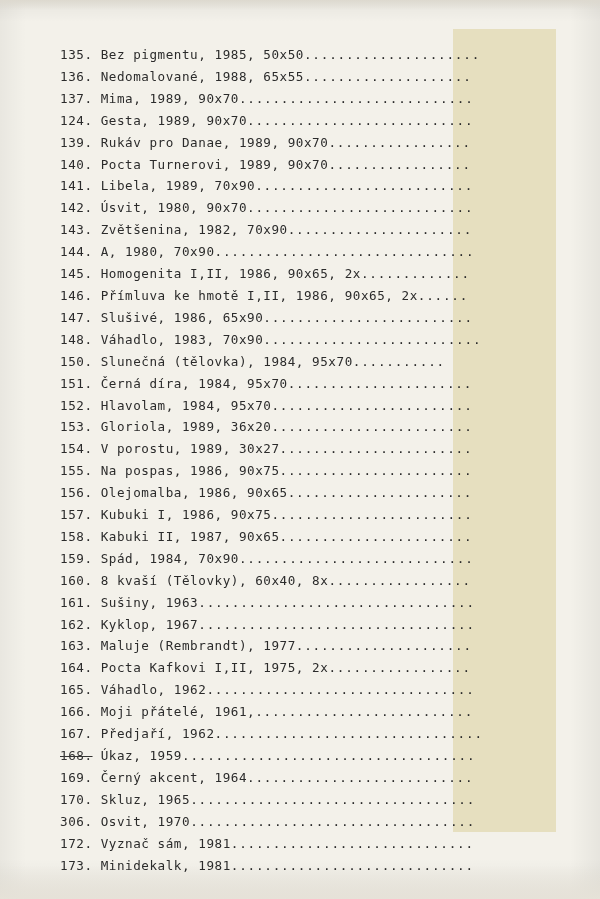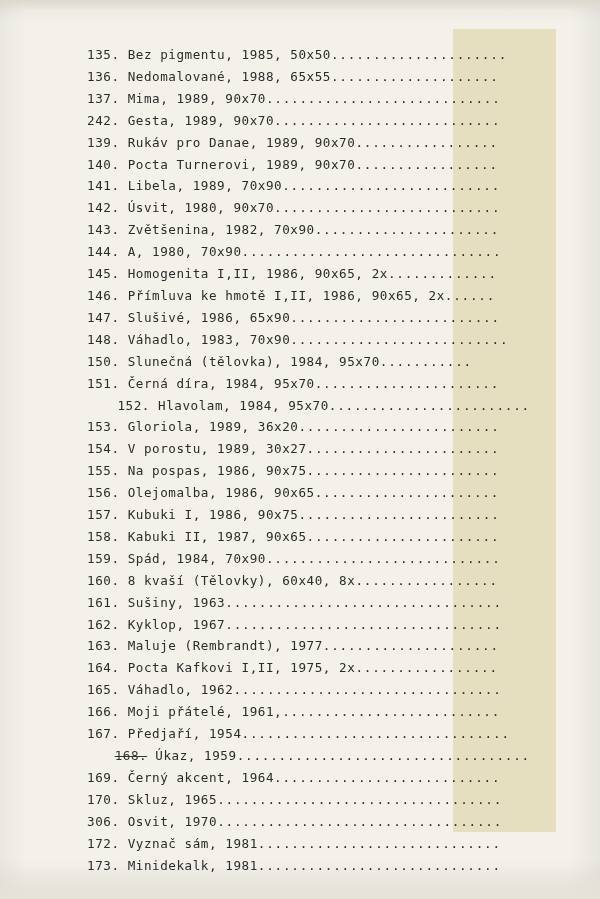--- a/index.html
+++ b/index.html
@@ -54,56 +54,54 @@
     top: 44px;
     width: 470px;
   }
   .entry {
     font-size: 12.6px;
     line-height: 21.9px;
     color: #2b2b2b;
     letter-spacing: 0.55px;
     white-space: pre;
     position: relative;
-    margin-left: 27px;
   }
   .entry .num {
     display: inline;
   }
   .entry .txt {
     display: inline;
   }
   .entry .dots {
     display: inline;
     letter-spacing: 0.8px;
   }
   
   .overtype {
     position: relative;
-    text-align: right;
   }
   .overtype .strike {
     text-decoration: line-through;
     text-decoration-thickness: 1px;
     opacity: 0.95;
   }
 </style>
 </head>
 <body>
 
 <div id="page">
   <div id="top-edge"></div>
   <div id="bottom-edge"></div>
   <div id="highlight-band"></div>
 
   <div id="list">
     <div class="entry"><span class="num">135.</span> <span class="txt">Bez pigmentu, 1985, 50x50</span><span class="dots">.....................</span></div>
     <div class="entry"><span class="num">136.</span> <span class="txt">Nedomalované, 1988, 65x55</span><span class="dots">....................</span></div>
     <div class="entry"><span class="num">137.</span> <span class="txt">Mima, 1989, 90x70</span><span class="dots">............................</span></div>
-    <div class="entry"><span class="num">242.</span> <span class="txt">Gesta, 1989, 90x70</span><span class="dots">...........................</span></div>
+    <div class="entry"><span class="num">124.</span> <span class="txt">Gesta, 1989, 90x70</span><span class="dots">...........................</span></div>
     <div class="entry"><span class="num">139.</span> <span class="txt">Rukáv pro Danae, 1989, 90x70</span><span class="dots">.................</span></div>
     <div class="entry"><span class="num">140.</span> <span class="txt">Pocta Turnerovi, 1989, 90x70</span><span class="dots">.................</span></div>
     <div class="entry"><span class="num">141.</span> <span class="txt">Libela, 1989, 70x90</span><span class="dots">..........................</span></div>
     <div class="entry"><span class="num">142.</span> <span class="txt">Úsvit, 1980, 90x70</span><span class="dots">...........................</span></div>
     <div class="entry"><span class="num">143.</span> <span class="txt">Zvětšenina, 1982, 70x90</span><span class="dots">......................</span></div>
     <div class="entry"><span class="num">144.</span> <span class="txt">A, 1980, 70x90</span><span class="dots">...............................</span></div>
     <div class="entry"><span class="num">145.</span> <span class="txt">Homogenita I,II, 1986, 90x65, 2x</span><span class="dots">.............</span></div>
     <div class="entry"><span class="num">146.</span> <span class="txt">Přímluva ke hmotě I,II, 1986, 90x65, 2x</span><span class="dots">......</span></div>
     <div class="entry"><span class="num">147.</span> <span class="txt">Slušivé, 1986, 65x90</span><span class="dots">.........................</span></div>
     <div class="entry"><span class="num">148.</span> <span class="txt">Váhadlo, 1983, 70x90</span><span class="dots">..........................</span></div>
@@ -117,21 +115,21 @@
     <div class="entry"><span class="num">157.</span> <span class="txt">Kubuki I, 1986, 90x75</span><span class="dots">........................</span></div>
     <div class="entry"><span class="num">158.</span> <span class="txt">Kabuki II, 1987, 90x65</span><span class="dots">.......................</span></div>
     <div class="entry"><span class="num">159.</span> <span class="txt">Spád, 1984, 70x90</span><span class="dots">............................</span></div>
     <div class="entry"><span class="num">160.</span> <span class="txt">8 kvaší (Tělovky), 60x40, 8x</span><span class="dots">.................</span></div>
     <div class="entry"><span class="num">161.</span> <span class="txt">Sušiny, 1963</span><span class="dots">.................................</span></div>
     <div class="entry"><span class="num">162.</span> <span class="txt">Kyklop, 1967</span><span class="dots">.................................</span></div>
     <div class="entry"><span class="num">163.</span> <span class="txt">Maluje (Rembrandt), 1977</span><span class="dots">.....................</span></div>
     <div class="entry"><span class="num">164.</span> <span class="txt">Pocta Kafkovi I,II, 1975, 2x</span><span class="dots">.................</span></div>
     <div class="entry"><span class="num">165.</span> <span class="txt">Váhadlo, 1962</span><span class="dots">................................</span></div>
     <div class="entry"><span class="num">166.</span> <span class="txt">Moji přátelé, 1961,</span><span class="dots">..........................</span></div>
-    <div class="entry"><span class="num">167.</span> <span class="txt">Předjaří, 1954</span><span class="dots">................................</span></div>
+    <div class="entry"><span class="num">167.</span> <span class="txt">Předjaří, 1962</span><span class="dots">................................</span></div>
     <div class="entry overtype"><span class="num strike">168.</span> <span class="txt">Úkaz, 1959</span><span class="dots">...................................</span></div>
     <div class="entry"><span class="num">169.</span> <span class="txt">Černý akcent, 1964</span><span class="dots">...........................</span></div>
     <div class="entry"><span class="num">170.</span> <span class="txt">Skluz, 1965</span><span class="dots">..................................</span></div>
     <div class="entry"><span class="num">306.</span> <span class="txt">Osvit, 1970</span><span class="dots">..................................</span></div>
     <div class="entry"><span class="num">172.</span> <span class="txt">Vyznač sám, 1981</span><span class="dots">.............................</span></div>
     <div class="entry"><span class="num">173.</span> <span class="txt">Minidekalk, 1981</span><span class="dots">.............................</span></div>
     <div class="entry"> </div>
   </div>
 </div>
 

